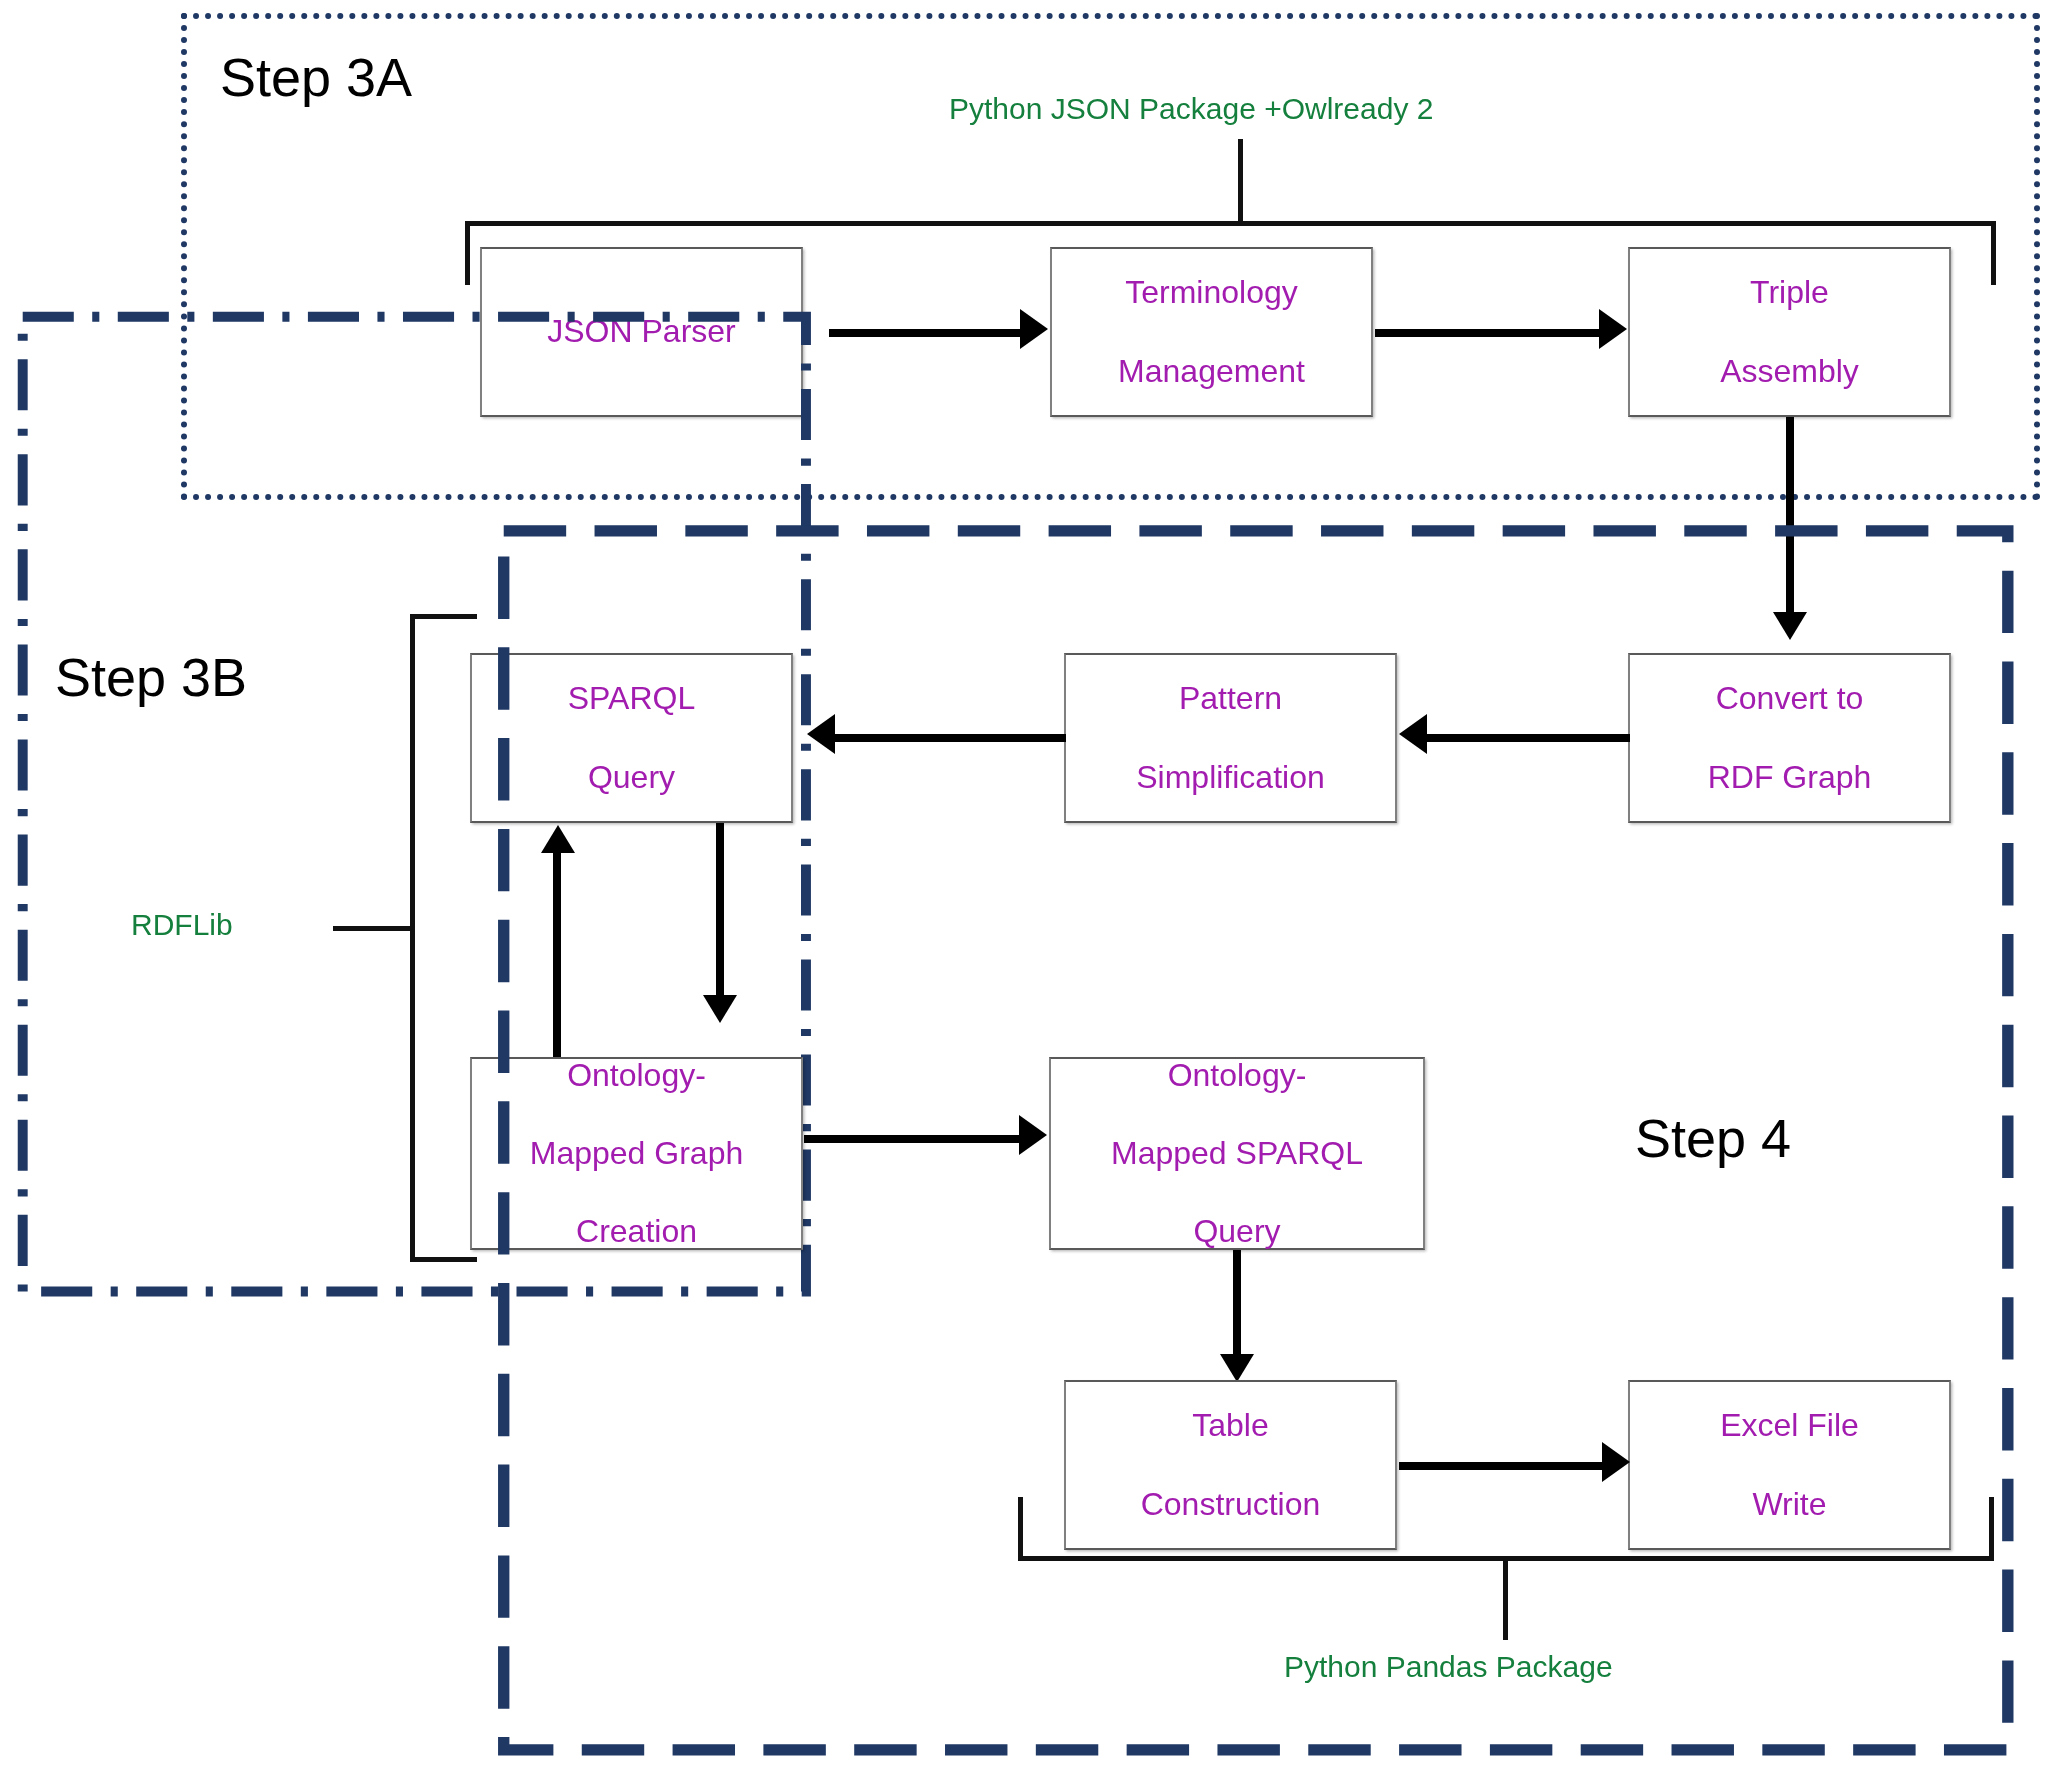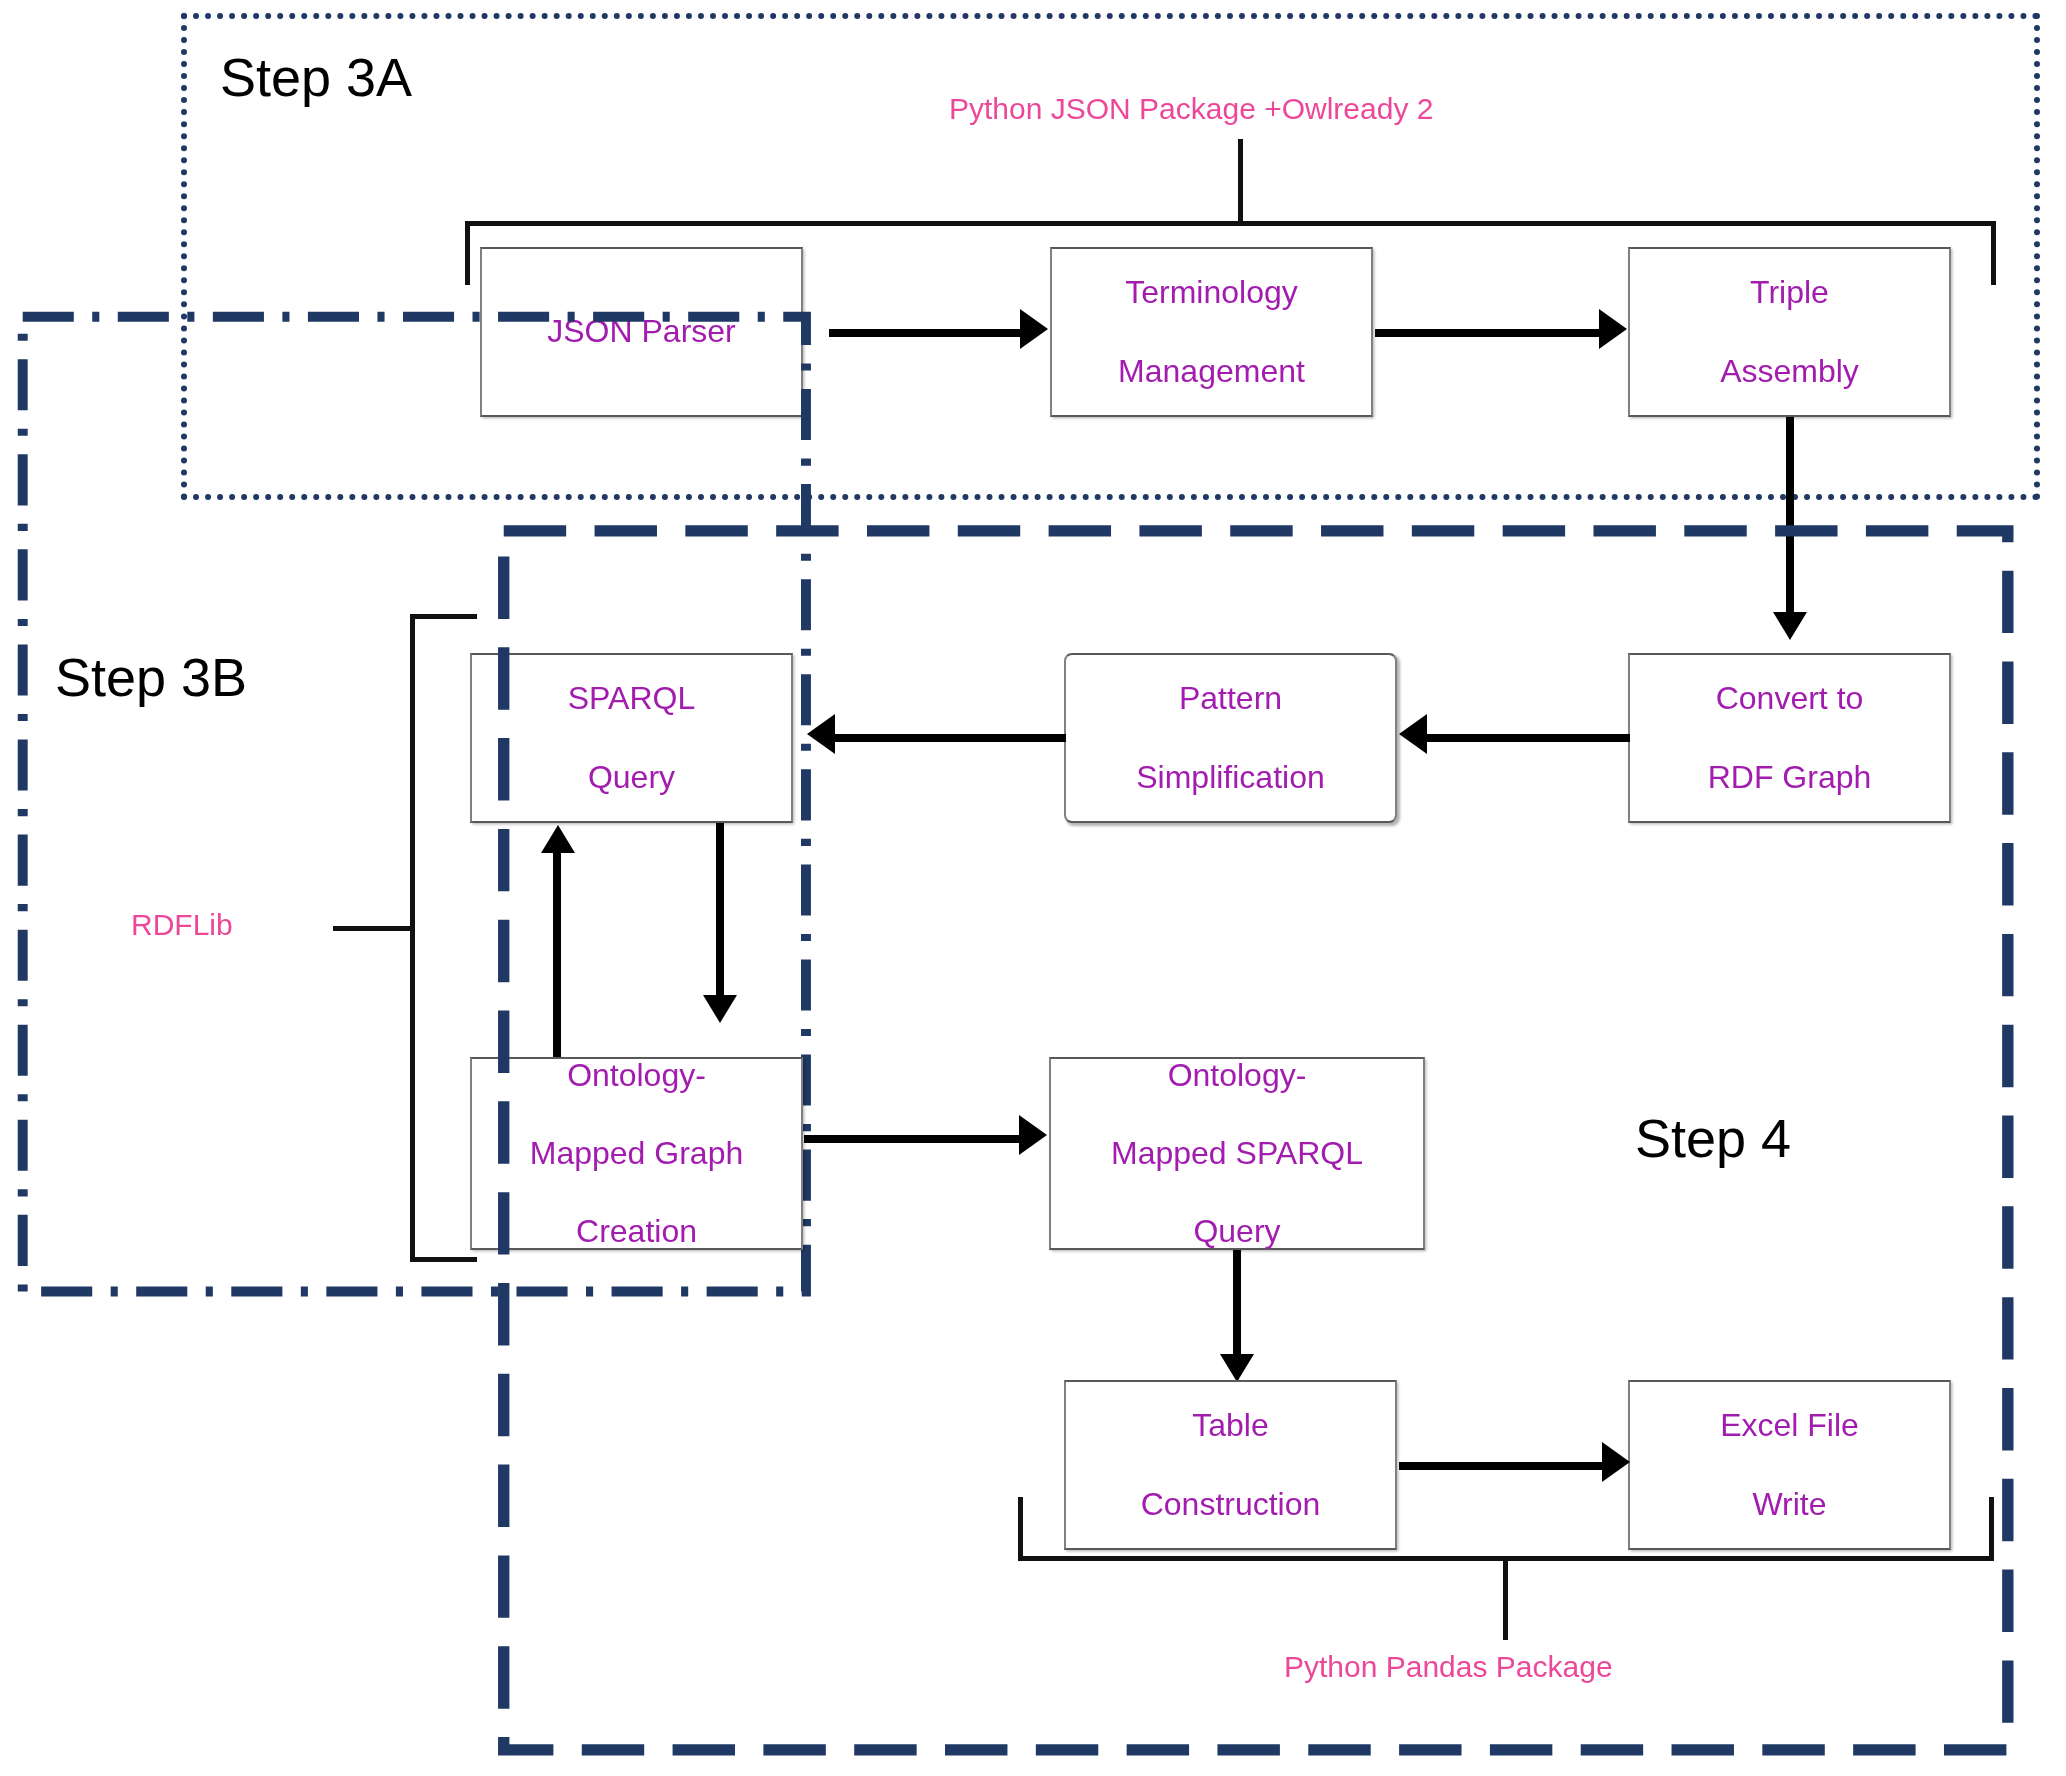--- a/index.html
+++ b/index.html
@@ -19,21 +19,21 @@
 
   
   .pbox{position:absolute;box-sizing:border-box;background:#fff;
         border:2.1px solid #808080;border-top-color:#595959;border-bottom-color:#595959;
         box-shadow:2.1px 2.1px 2.8px rgba(0,0,0,0.30);
         display:flex;align-items:center;justify-content:center;text-align:center;
         font-size:32px;color:#a21caf;line-height:1.22;}
   .pbox span{display:block;padding:0 4.3px;}
 
   
-  .note{position:absolute;font-size:30px;color:#ec4899;white-space:nowrap;}
+  .note{position:absolute;font-size:30px;color:#15803d;white-space:nowrap;}
 
   
   .hline{position:absolute;background:#000;height:7.8px;}
   .vline{position:absolute;background:#000;width:7.8px;}
   .thin-h{position:absolute;background:#111;height:5px;}
   .thin-v{position:absolute;background:#111;width:5px;}
 
   .arrow-r{position:absolute;width:0;height:0;
            border-top:20px solid transparent;border-bottom:20px solid transparent;
            border-left:28px solid #000;}
@@ -106,21 +106,21 @@
   <div class="thin-h" style="left:410px;top:614px;width:67px;"></div>
   <div class="thin-h" style="left:410px;top:1257px;width:67px;"></div>
 
   <div class="pbox" style="left:470px;top:653px;width:323px;height:170px;">
     <span>
       <span>SPARQL</span><br>
       <span>Query</span>
     </span>
   </div>
 
-  <div class="pbox" style="left:1064px;top:653px;width:333px;height:170px;border-radius:8px;">
+  <div class="pbox" style="left:1064px;top:653px;width:333px;height:170px;">
     <span>
       <span>Pattern</span><br>
       <span>Simplification</span>
     </span>
   </div>
 
   <div class="pbox" style="left:1628px;top:653px;width:323px;height:170px;">
     <span>
       <span>Convert to</span><br>
       <span>RDF Graph</span>

